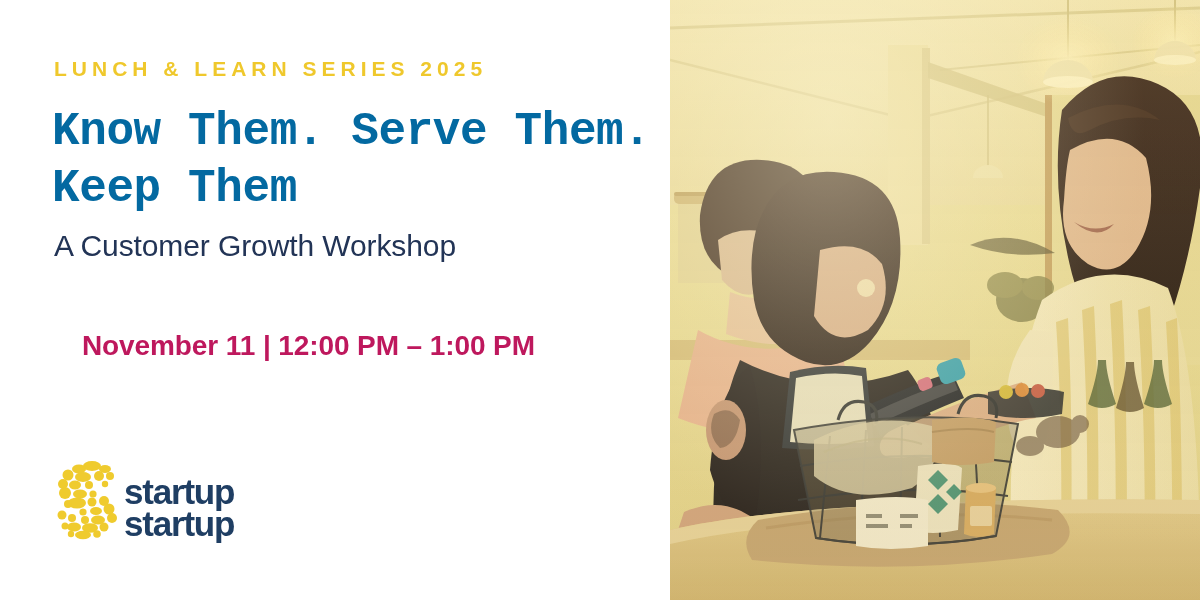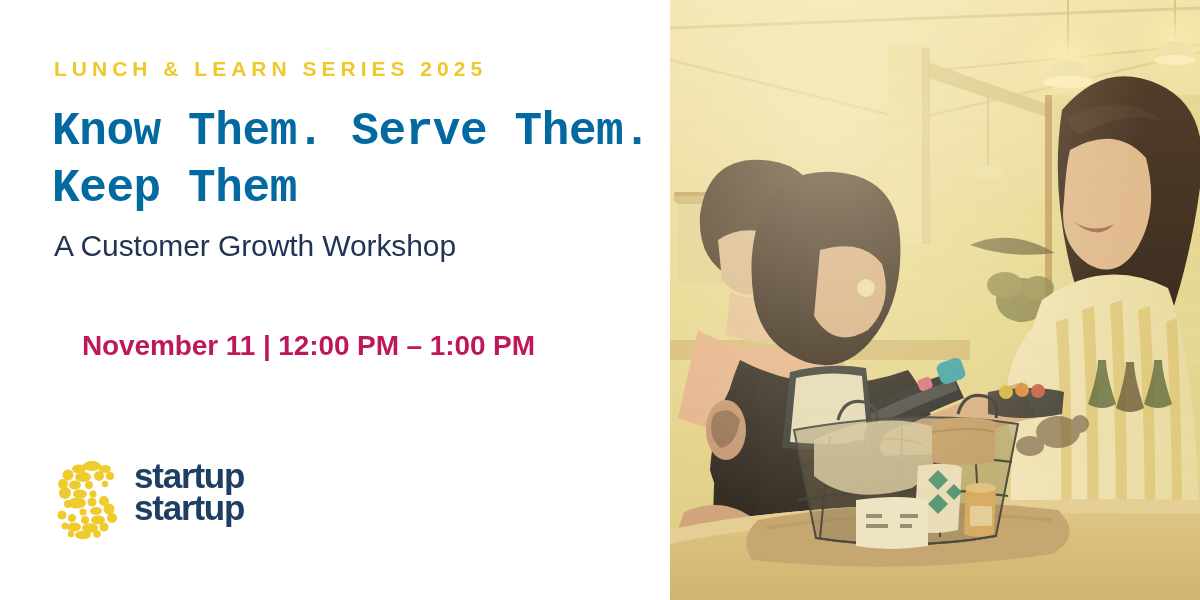--- a/index.html
+++ b/index.html
@@ -81,22 +81,21 @@
     margin-left: 28px;
   }
   .details .line { display: block; white-space: nowrap; }
 
   
   .logo {
     position: absolute;
     left: 52px;
     top: 460px;
     display: flex;
-    align-items: flex-start;
-    gap: 10px;
+    align-items: flex-end;
   }
   .logo-mark {
     width: 72px;
     height: 80px;
     flex: 0 0 72px;
     display: block;
   }
   .logo-word {
     display: flex;
     flex-direction: column;

